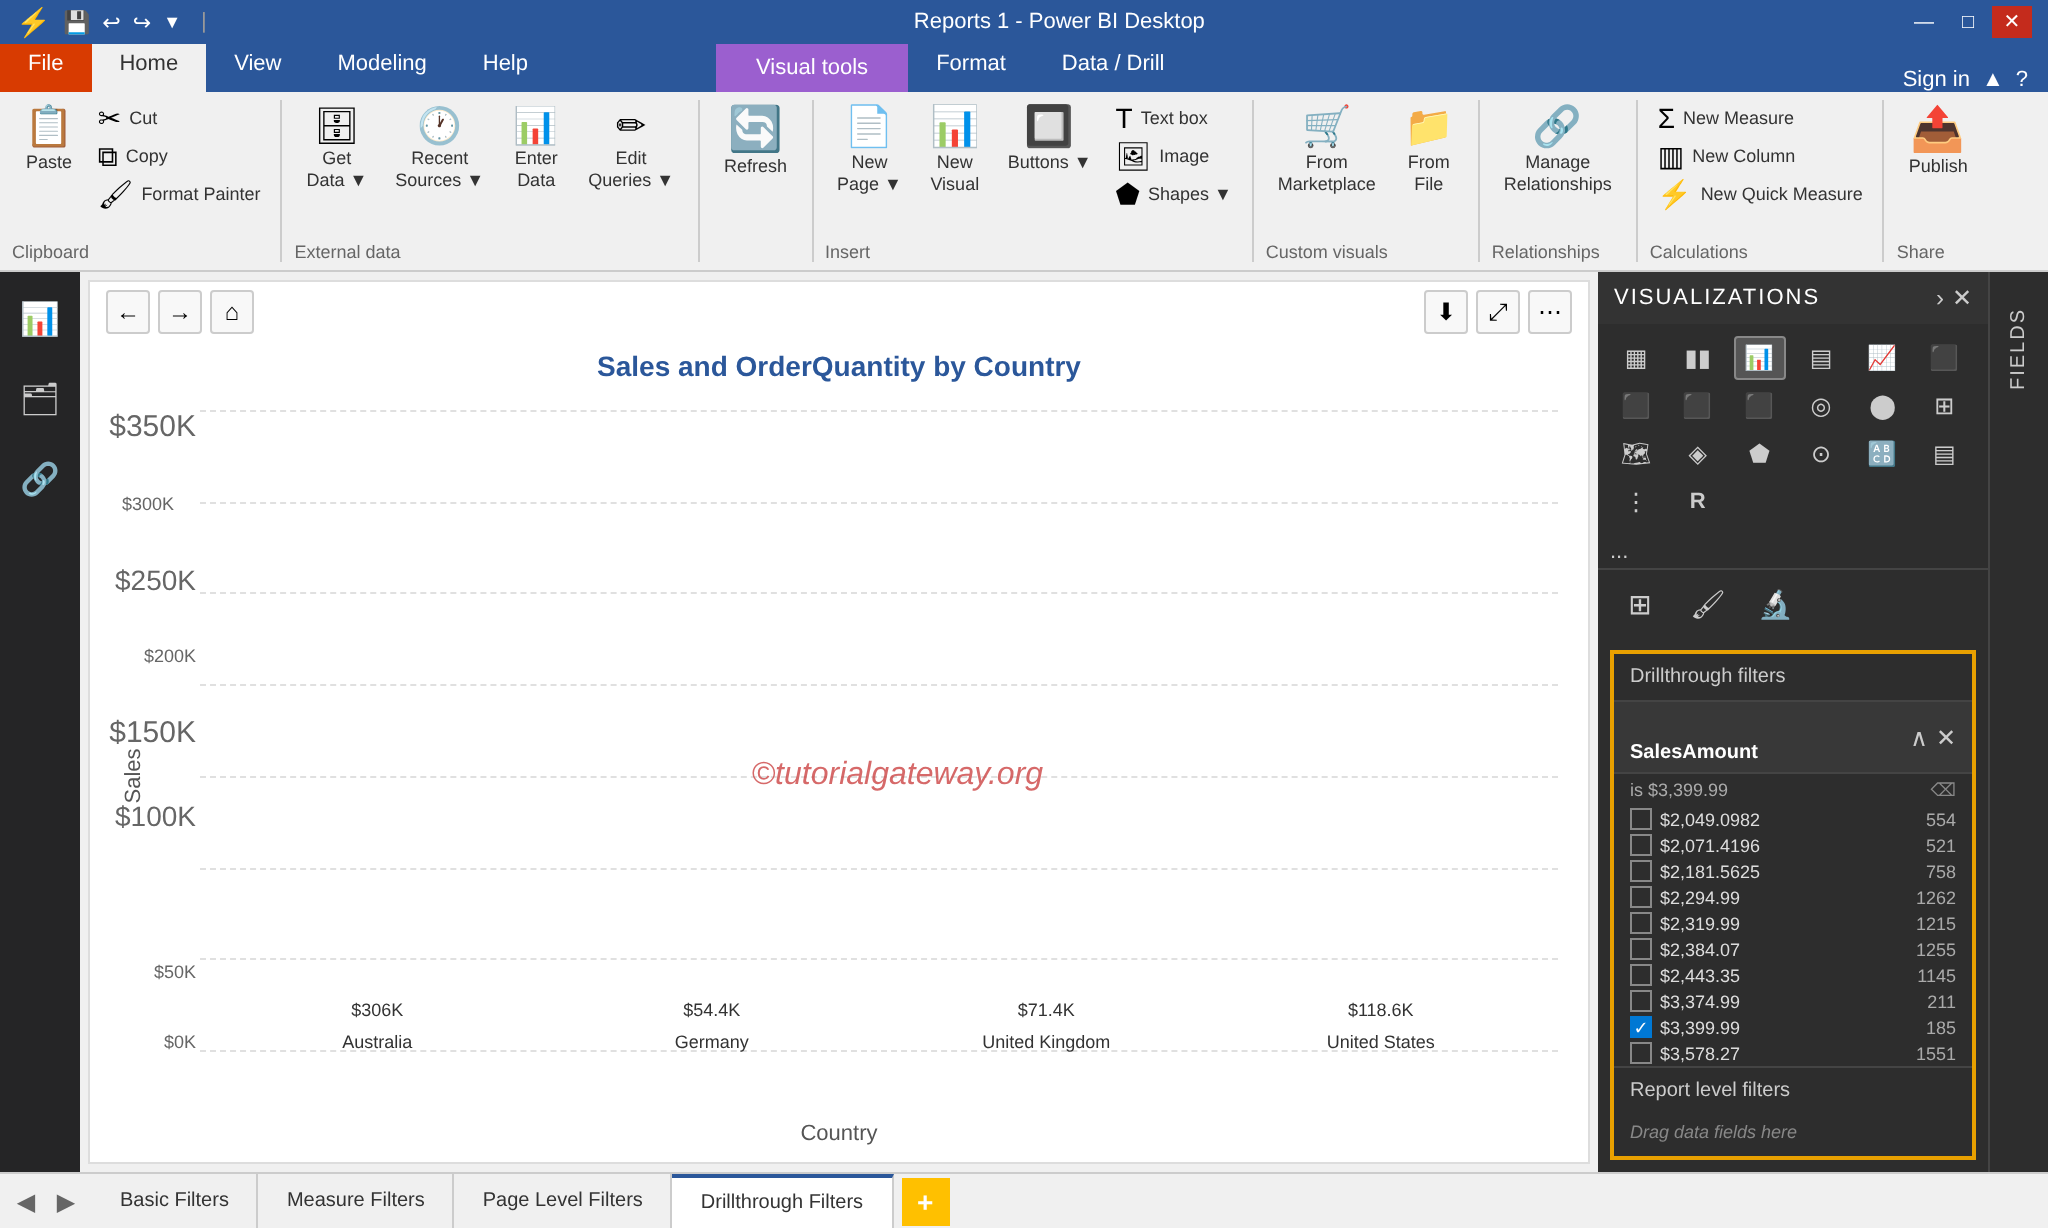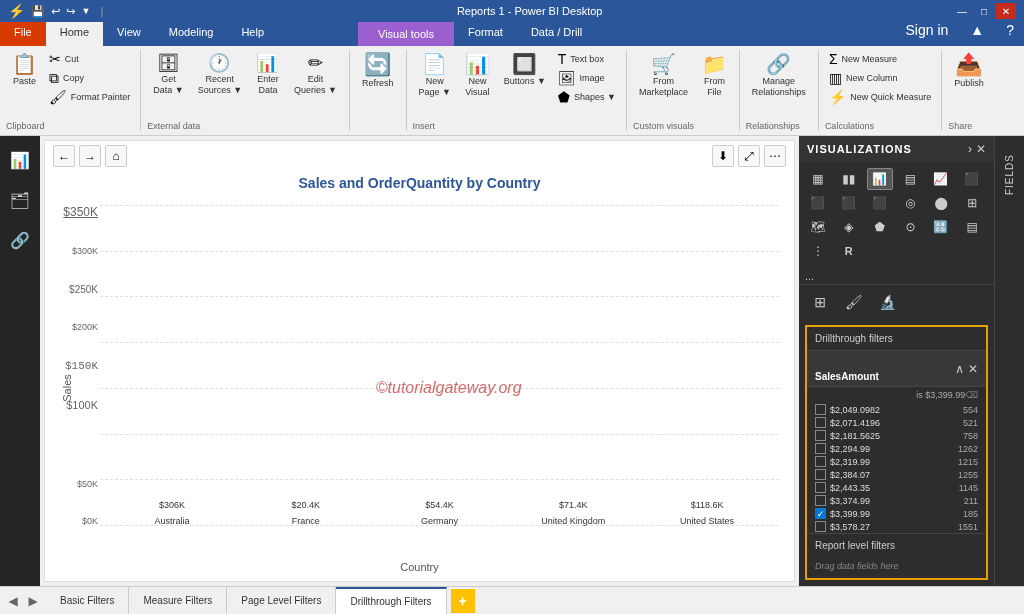--- a/index.html
+++ b/index.html
@@ -196,21 +196,21 @@
     }
     .right-panel-header {
       display: flex;
       align-items: center;
       justify-content: space-between;
       padding: 6px 8px;
       background: #333;
     }
     .right-panel-title {
       font-size: 11px;
-      font-weight: bold;
+      font-weight: normal;
       color: #fff;
       letter-spacing: 1px;
       text-transform: uppercase;
     }
     .viz-icons {
       display: grid;
       grid-template-columns: repeat(6, 1fr);
       gap: 2px;
       padding: 6px;
     }
@@ -405,21 +405,21 @@
 
 <div style="display:flex; height:24px; background:#2b579a;">
   <span class="ribbon-tab ribbon-tab-file">File</span>
   <span class="ribbon-tab active">Home</span>
   <span class="ribbon-tab">View</span>
   <span class="ribbon-tab">Modeling</span>
   <span class="ribbon-tab">Help</span>
   <div style="background:#9b5fcf; color:white; padding:0 20px; font-size:11px; display:flex; align-items:center; margin-left:80px;">Visual tools</div>
   <span class="ribbon-tab">Format</span>
   <span class="ribbon-tab">Data / Drill</span>
-  <div style="margin-left:auto; display:flex; align-items:flex-start; padding:0 10px; color:white; font-size:14px; gap:22px;">
+  <div style="margin-left:auto; display:flex; align-items:flex-end; padding:0 10px; color:white; font-size:11px; gap:6px;">
     <span>Sign in</span>
     <span>▲</span>
     <span>?</span>
   </div>
 </div>
 
 <div class="ribbon">
 
   <div class="ribbon-group">
     <div class="ribbon-group-content">
@@ -599,42 +599,37 @@
           <div class="grid-line"></div>
           <div class="grid-line"></div>
           <div class="grid-line"></div>
           <div class="grid-line"></div>
         </div>
       </div>
 
       <div style="position:absolute; left:5px; top:10px; bottom:55px; display:flex; flex-direction:column-reverse; justify-content:space-between; width:48px; text-align:right;">
         <span style="font-size:9px; color:#666;">$0K</span>
         <span style="font-size:9px; color:#666;margin-top:40px;">$50K</span>
-        <span style="font-size:11px; color:#666;">$100K</span>
-        <span style="font-size:11px; color:#666;font-family:Liberation Mono, monospace;">$150K</span>
+        <span style="font-size:14px; color:#666;">$100K</span>
+        <span style="font-size:15px; color:#666;">$150K</span>
         <span style="font-size:9px; color:#666;">$200K</span>
-        <span style="font-size:10px; color:#666;">$250K</span>
-        <span style="font-size:9px; color:#666;">$300K</span>
-        <span style="font-size:12px; color:#666;text-decoration:underline;">$350K</span>
+        <span style="font-size:14px; color:#666;">$250K</span>
+        <span style="font-size:9px; color:#666;text-align:center;">$300K</span>
+        <span style="font-size:15px; color:#666;">$350K</span>
       </div>
 
       <div style="position:absolute; left:55px; right:15px; top:10px; bottom:55px; display:flex; align-items:flex-end; gap:10px; padding:0 10px;">
 
         <div class="bar-group">
           <span class="bar-value">$306K</span>
           <div class="bar" style="height:88%; background:#8b1a1a;"></div>
           <span class="bar-label">Australia</span>
         </div>
 
 
-        <div class="bar-group">
-          <span class="bar-value">$20.4K</span>
-          <div class="bar" style="height:7%; background:#c8b400;"></div>
-          <span class="bar-label">France</span>
-        </div>
 
         <div class="bar-group">
           <span class="bar-value">$54.4K</span>
           <div class="bar" style="height:17%; background:#6b8e23;"></div>
           <span class="bar-label">Germany</span>
         </div>
 
         <div class="bar-group">
           <span class="bar-value">$71.4K</span>
           <div class="bar" style="height:22%; background:#228b22;"></div>
@@ -696,21 +691,21 @@
     <div class="drillthrough-panel">
       <div class="drillthrough-header">Drillthrough filters</div>
 
       <div class="filter-item-header">
         <span class="filter-item-title">SalesAmount</span>
         <div class="filter-item-controls">
           <span class="filter-item-control">∧</span>
           <span class="filter-item-control">✕</span>
         </div>
       </div>
-      <div style="display:flex; align-items:center; justify-content:flex-end; padding:3px 8px;margin-left:42px;">
+      <div style="display:flex; align-items:center; justify-content:space-between; padding:3px 8px;">
         <span class="filter-subtitle" style="padding:0;">is $3,399.99</span>
         <span class="filter-eraser">⌫</span>
       </div>
 
       <div style="overflow-y:auto; max-height:200px;">
         <div class="filter-row">
           <div class="filter-checkbox"></div>
           <span class="filter-value">$2,049.0982</span>
           <span class="filter-count">554</span>
         </div>

